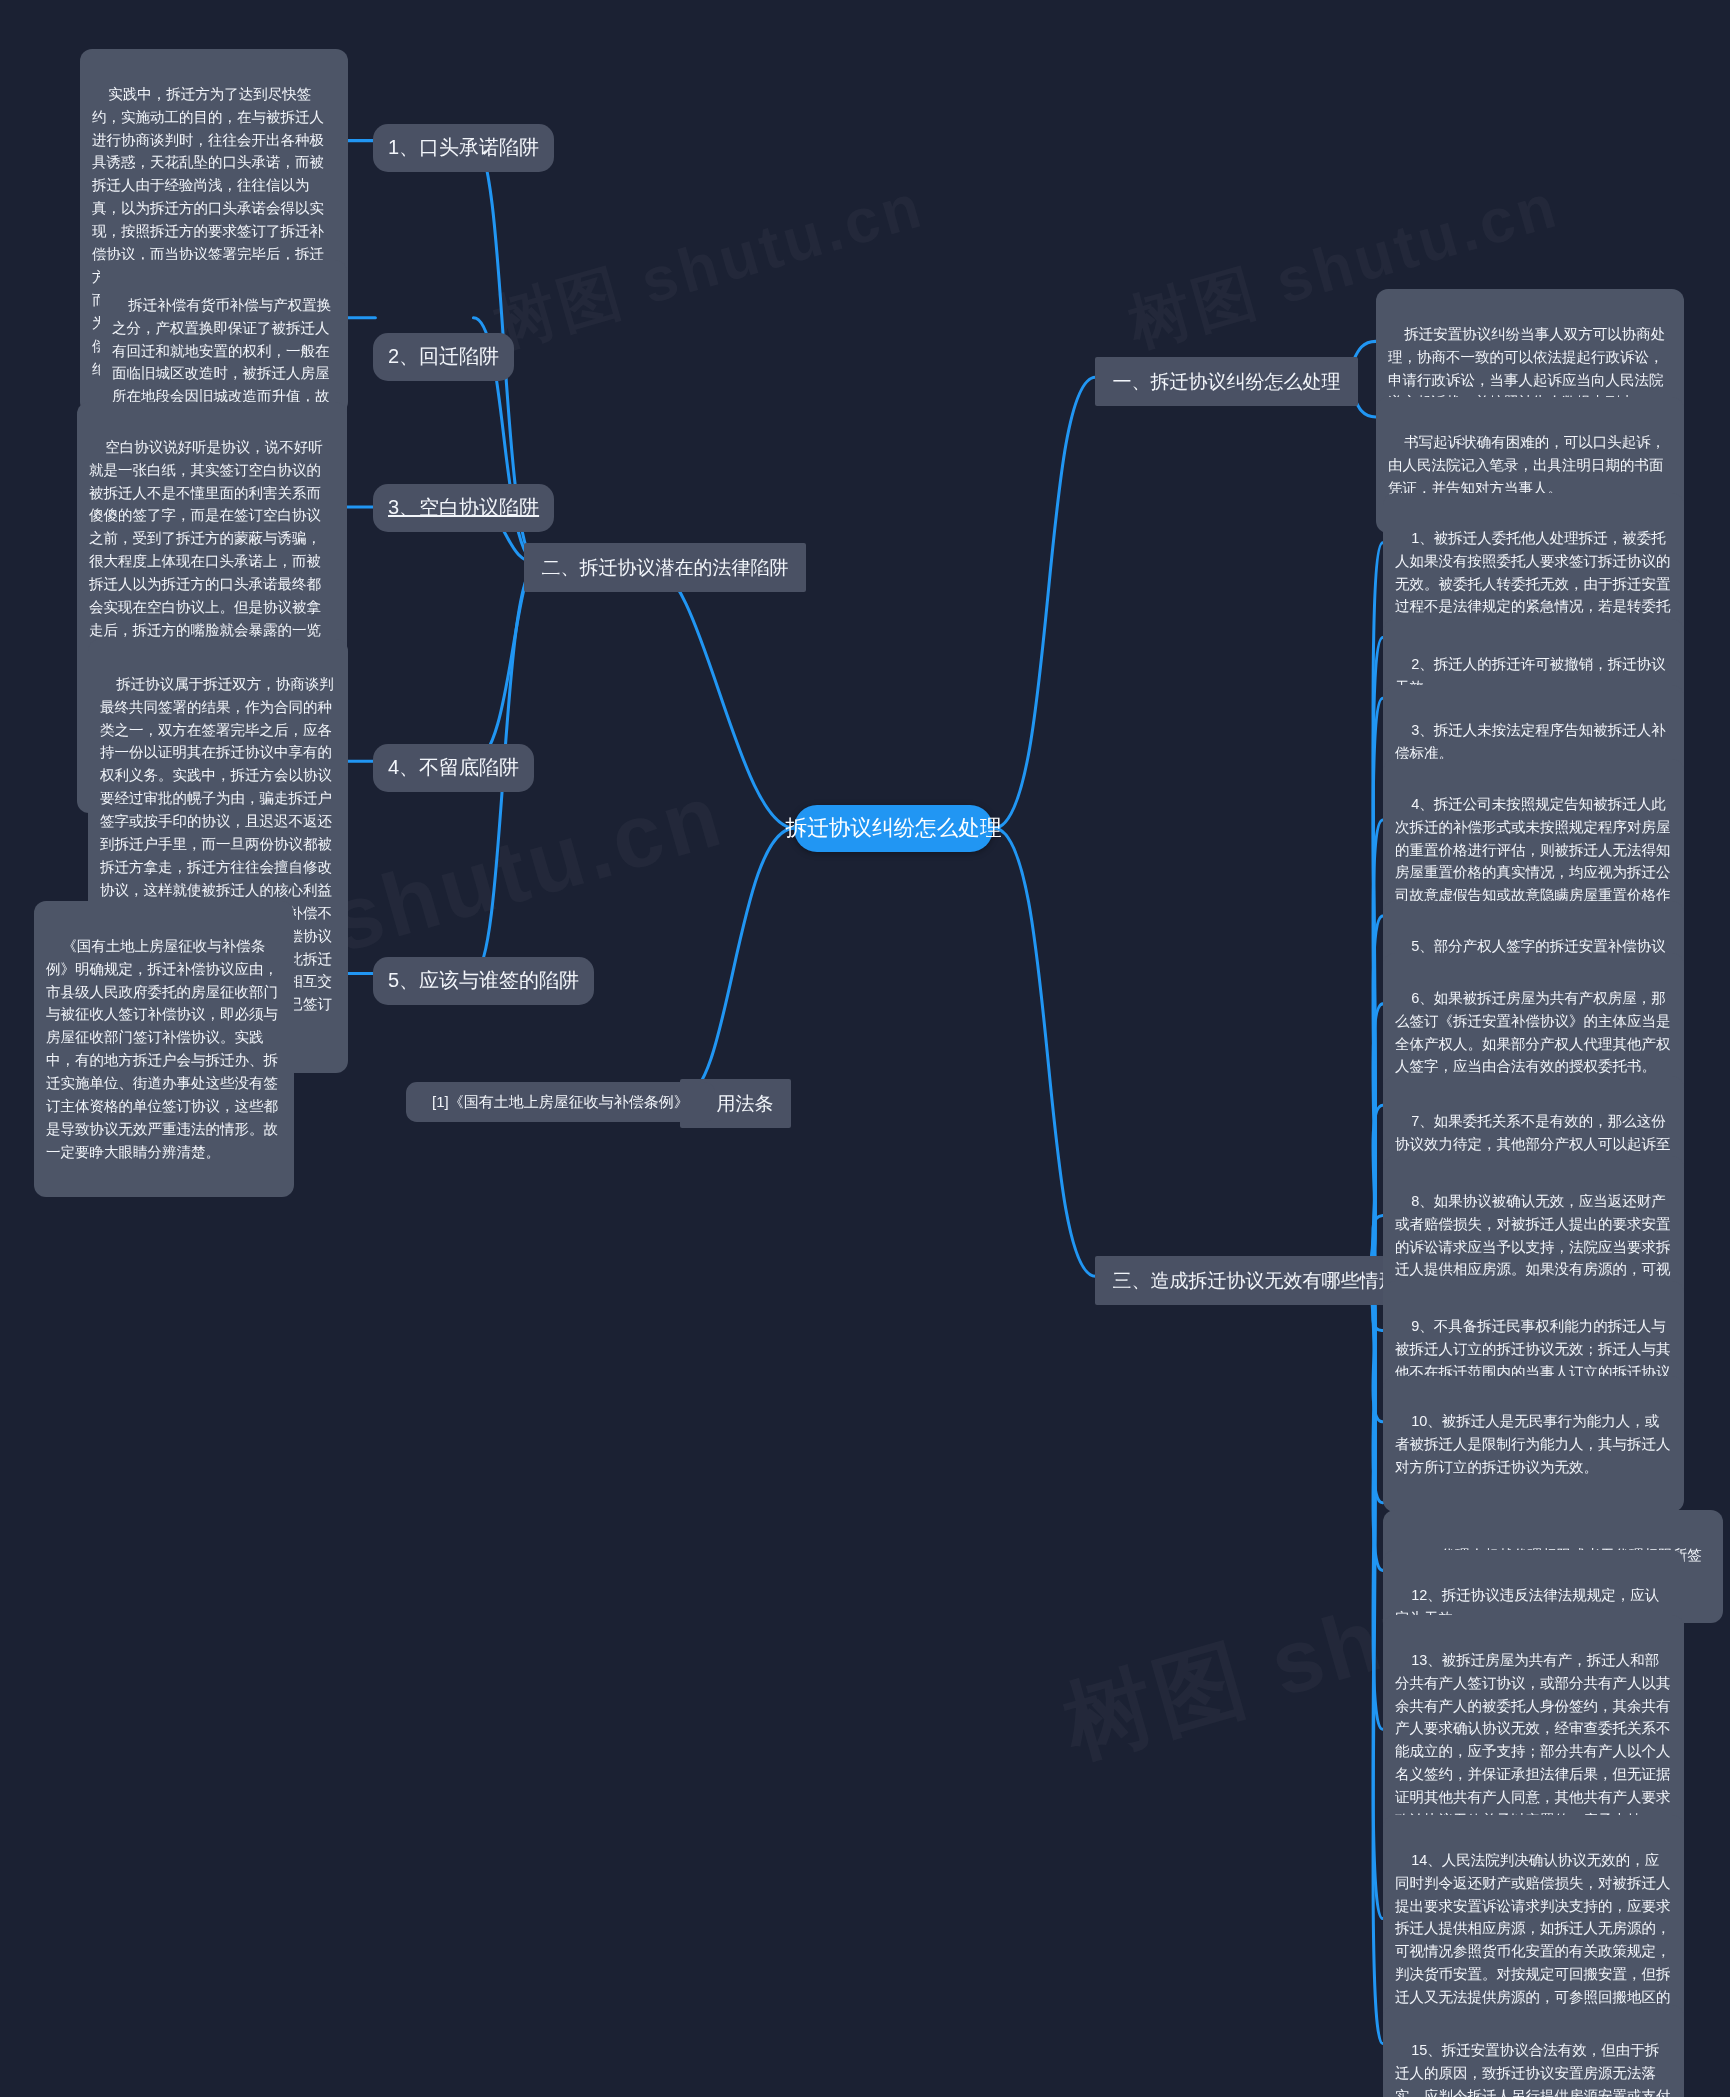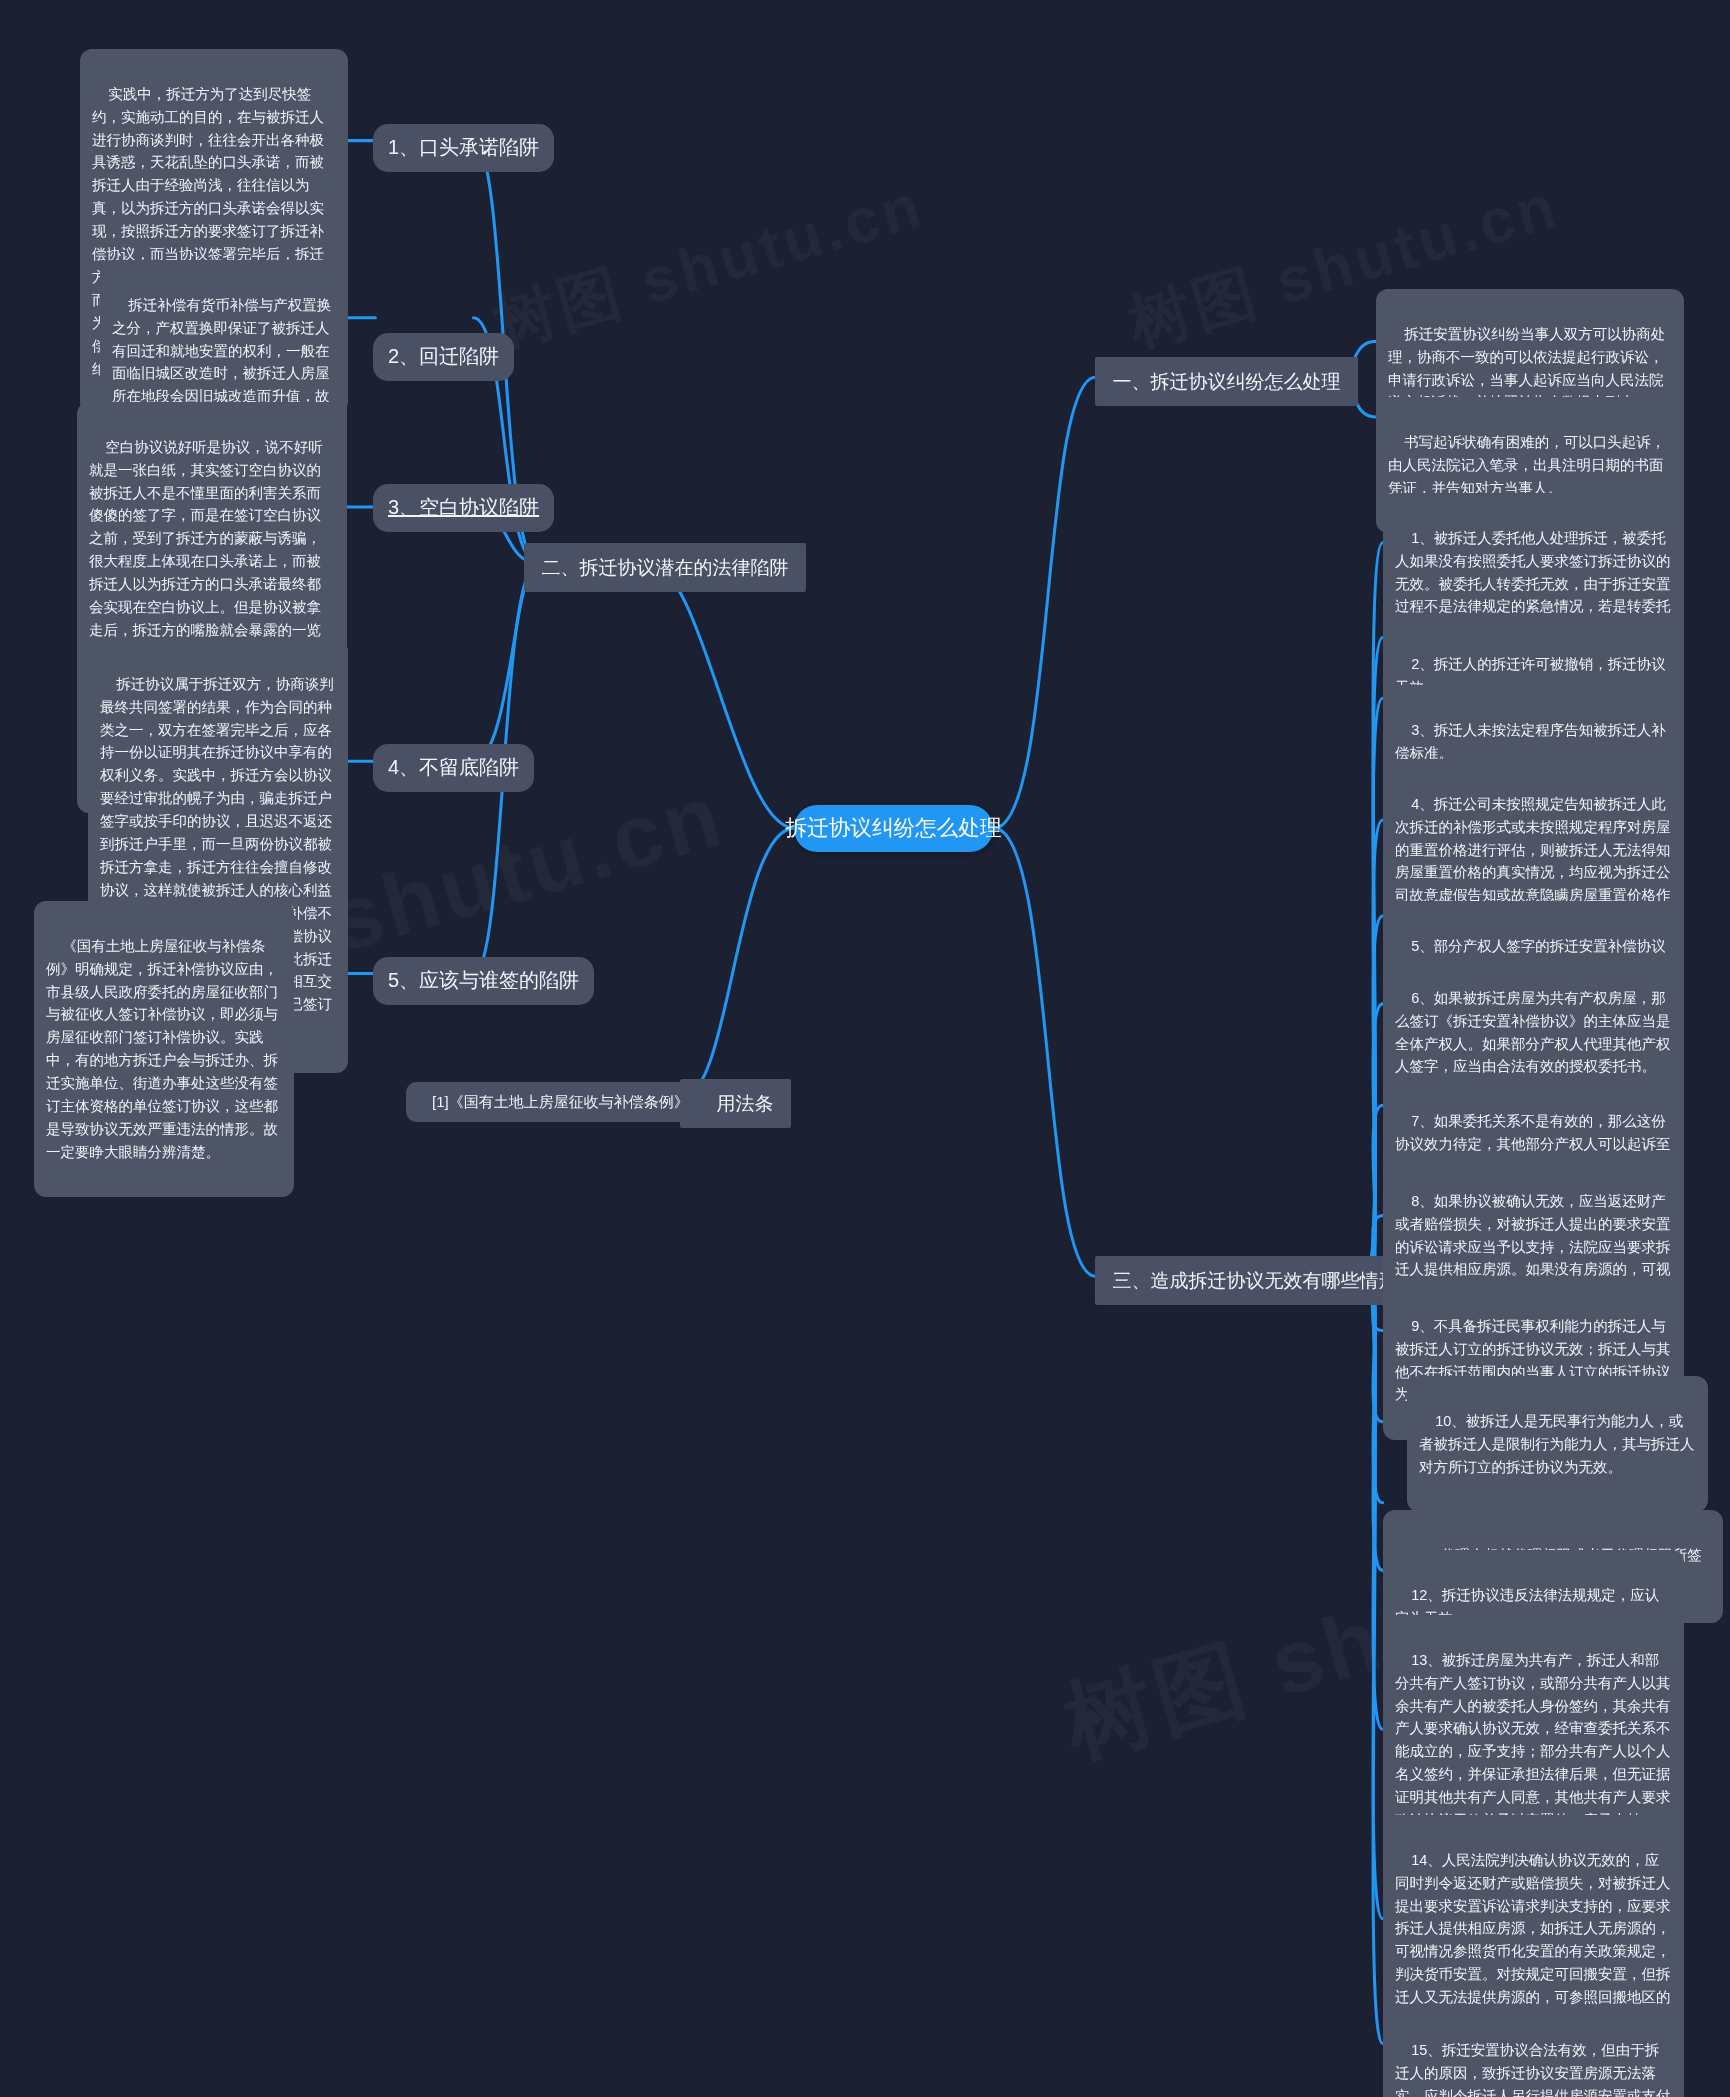--- a/index.html
+++ b/index.html
@@ -236,21 +236,21 @@
   </div>
   <div class="node leaf" style="left:1383px; top:1076px; width:301px;">
     <span>7、如果委托关系不是有效的，那么这份协议效力待定，其他部分产权人可以起诉至法院请求确认协议无效。</span>
   </div>
   <div class="node leaf" style="left:1383px; top:1156px; width:301px;">
     <span>8、如果协议被确认无效，应当返还财产或者赔偿损失，对被拆迁人提出的要求安置的诉讼请求应当予以支持，法院应当要求拆迁人提供相应房源。如果没有房源的，可视情况参照货币补偿的政策判决货币安置。</span>
   </div>
   <div class="node leaf" style="left:1383px; top:1281px; width:301px;">
     <span>9、不具备拆迁民事权利能力的拆迁人与被拆迁人订立的拆迁协议无效；拆迁人与其他不在拆迁范围内的当事人订立的拆迁协议为无效。</span>
   </div>
-  <div class="node leaf" style="left:1383px; top:1376px; width:301px;margin-left:24px;">
+  <div class="node leaf" style="left:1383px; top:1376px; width:301px;">
     <span>10、被拆迁人是无民事行为能力人，或者被拆迁人是限制行为能力人，其与拆迁人对方所订立的拆迁协议为无效。</span>
   </div>
   <div class="node leaf" style="left:1383px; top:1510px; width:340px;">
     <span>11、代理人超越代理权限或者无代理权限所签订的拆迁协议无效。</span>
   </div>
   <div class="node leaf" style="left:1383px; top:1550px; width:301px;">
     <span>12、拆迁协议违反法律法规规定，应认定为无效。</span>
   </div>
   <div class="node leaf" style="left:1383px; top:1615px; width:301px;">
     <span>13、被拆迁房屋为共有产，拆迁人和部分共有产人签订协议，或部分共有产人以其余共有产人的被委托人身份签约，其余共有产人要求确认协议无效，经审查委托关系不能成立的，应予支持；部分共有产人以个人名义签约，并保证承担法律后果，但无证据证明其他共有产人同意，其他共有产人要求确认协议无效并予以安置的，应予支持。</span>

